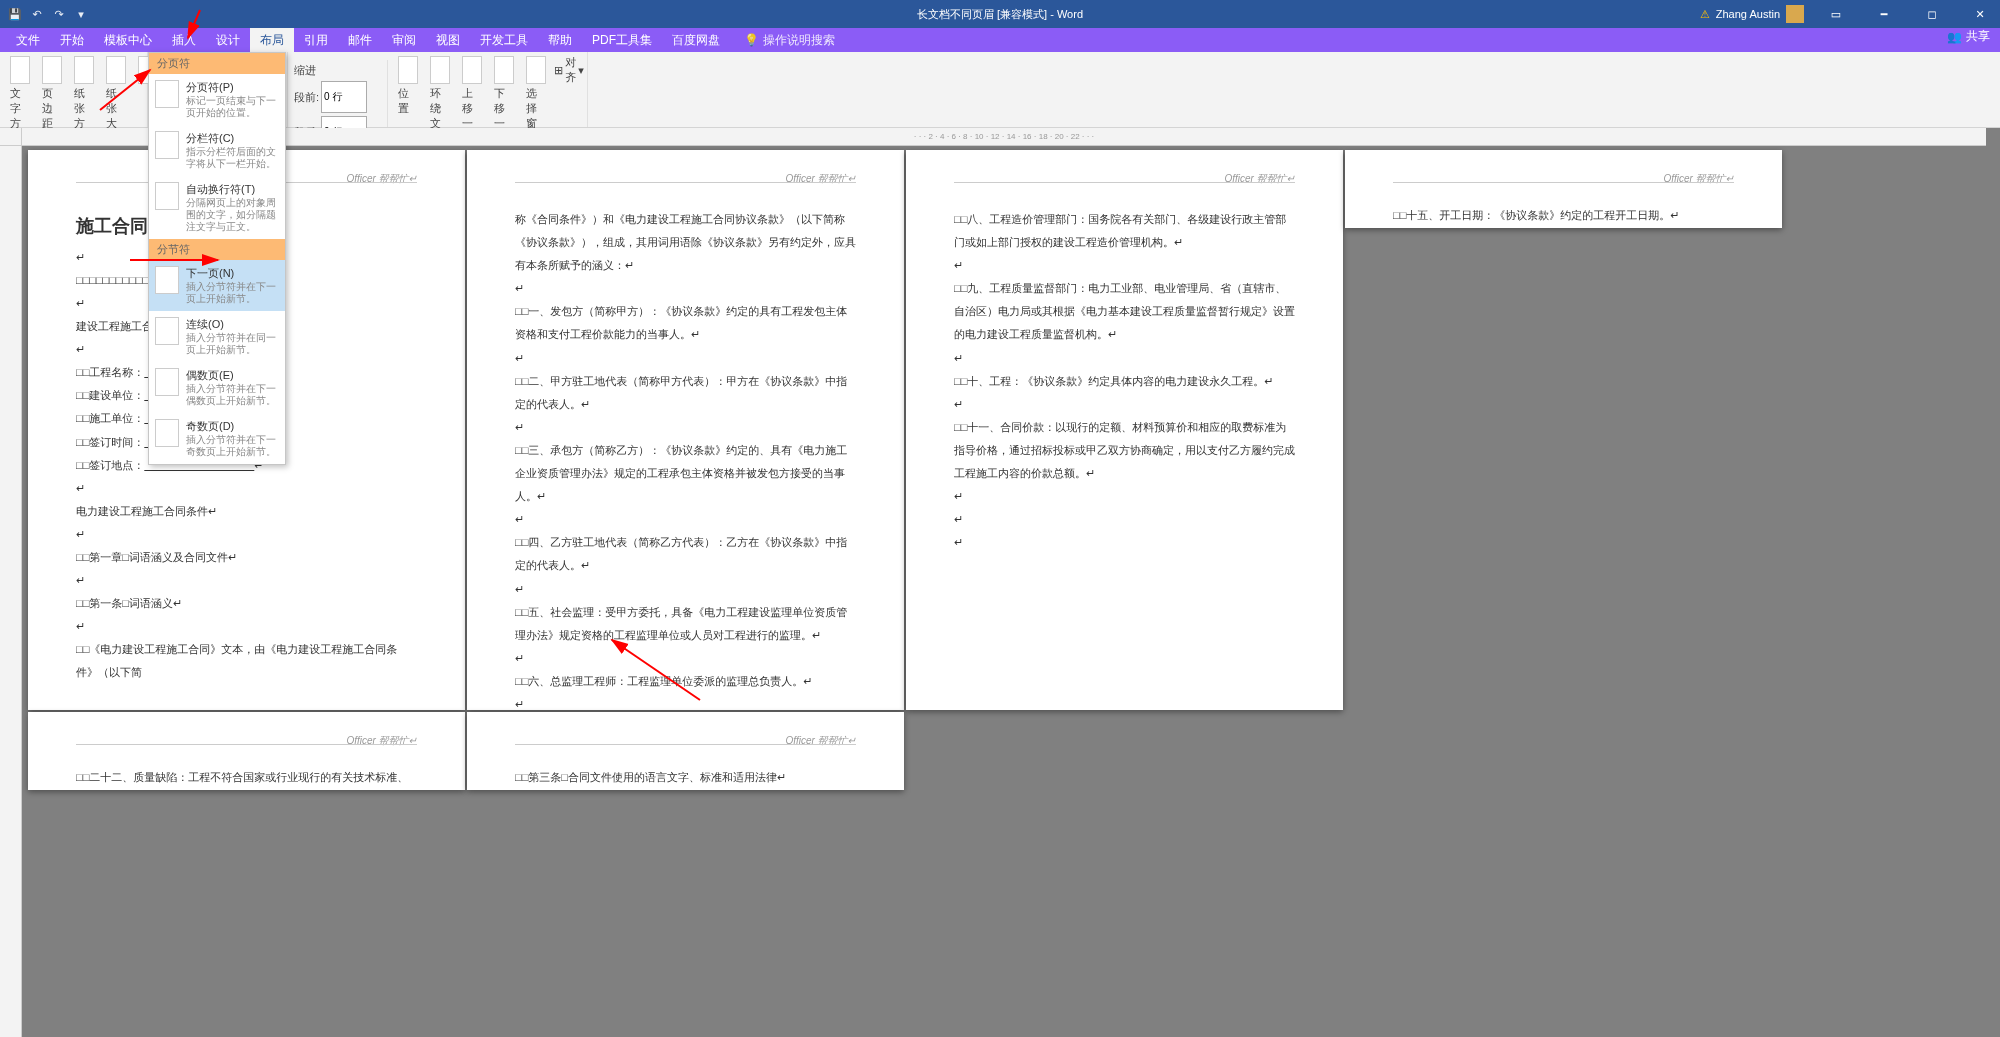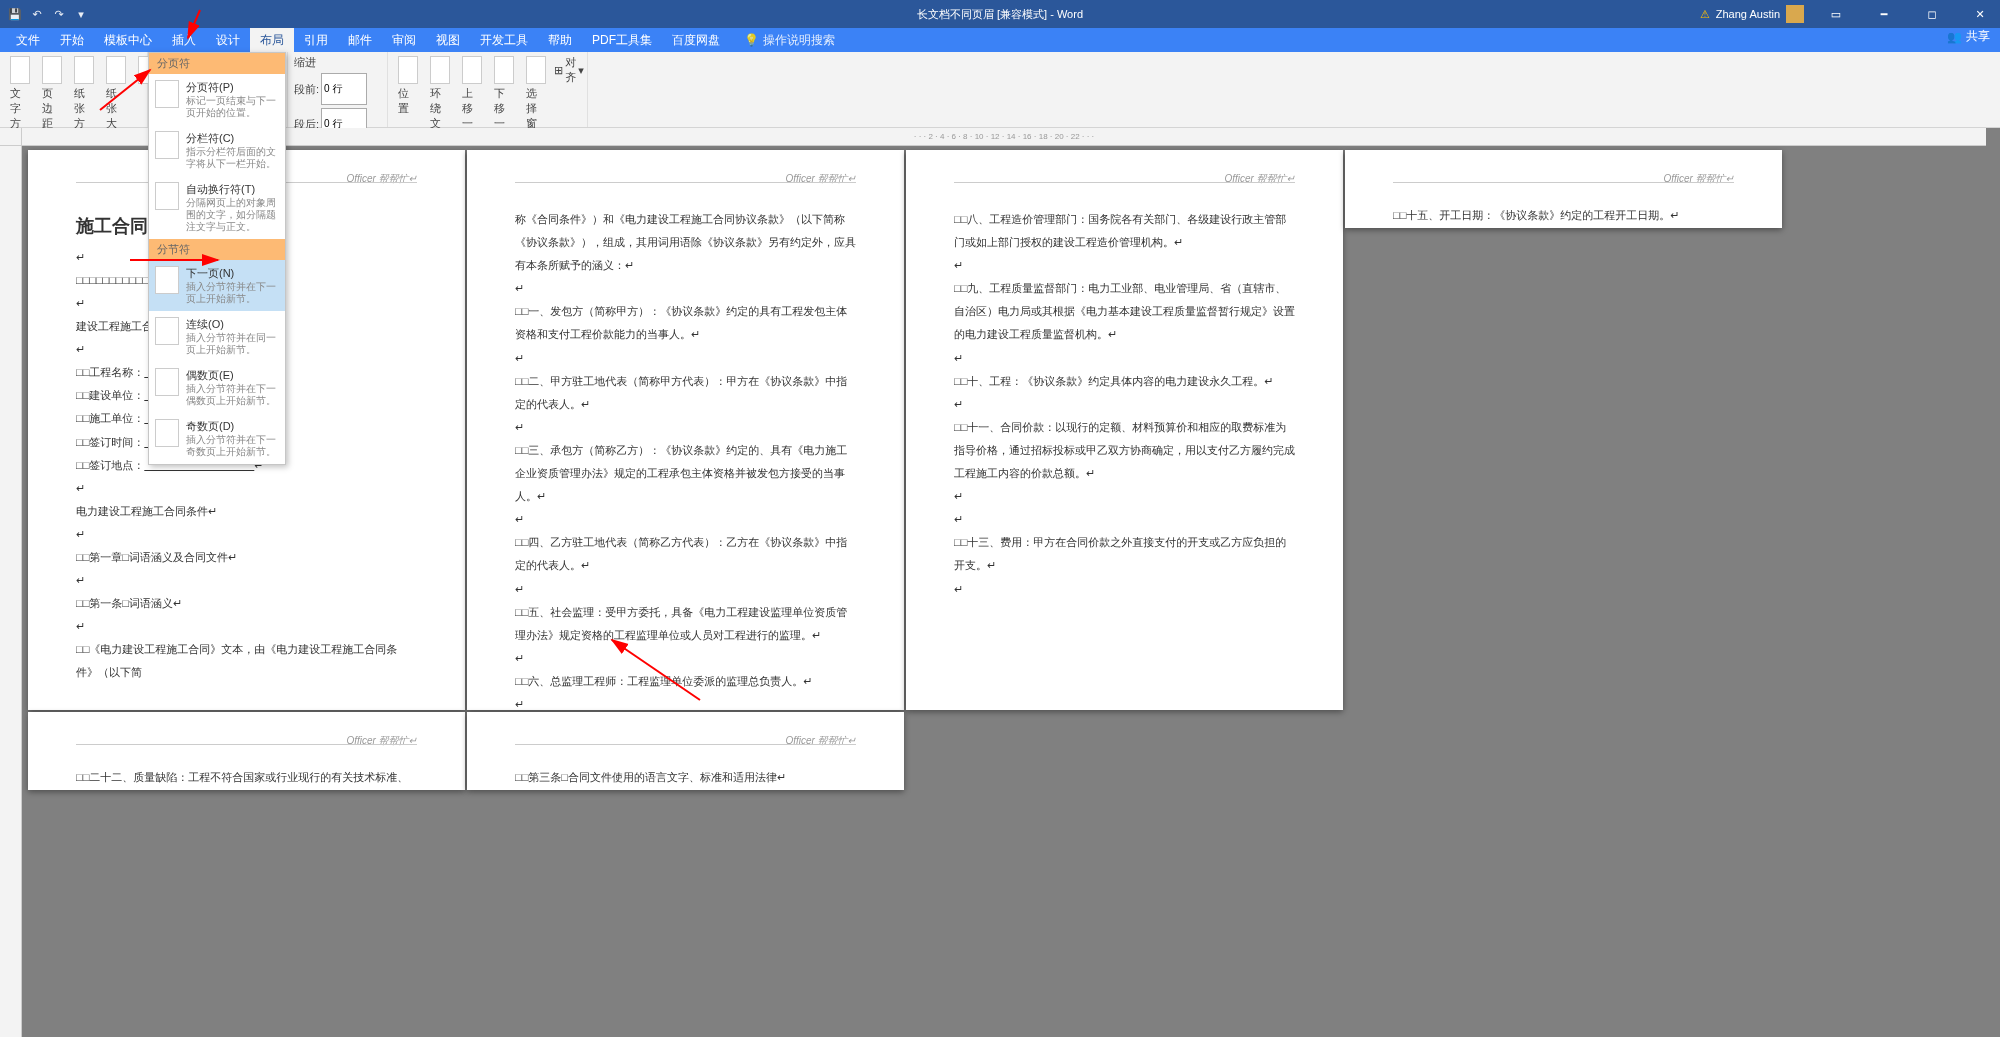--- a/index.html
+++ b/index.html
@@ -9,21 +9,21 @@
 .titlebar { height: 28px; background: #2b579a; display: flex; align-items: center; color: #fff; font-size: 11px; position: relative; }
 .titlebar-left { display: flex; align-items: center; gap: 8px; padding-left: 8px; }
 .qat-icon { width: 14px; height: 14px; display: inline-flex; align-items: center; justify-content: center; font-size: 11px; opacity: 0.9; }
 .titlebar-center { position: absolute; left: 50%; transform: translateX(-50%); }
 .titlebar-right { position: absolute; right: 0; display: flex; align-items: center; gap: 8px; }
 .win-btn { width: 40px; height: 28px; display: flex; align-items: center; justify-content: center; font-size: 11px; }
 .user-area { display: flex; align-items: center; gap: 6px; padding-right: 4px; }
 .warn-icon { color: #ffc000; }
 
 
-.menubar { height: 24px; background: #3b82f6; display: flex; align-items: stretch; color: #fff; font-size: 12px; padding-left: 6px; position: relative; }
+.menubar { height: 24px; background: #8b5cf6; display: flex; align-items: stretch; color: #fff; font-size: 12px; padding-left: 6px; position: relative; }
 .menu-tab { padding: 0 10px; display: flex; align-items: center; cursor: pointer; }
 .menu-tab.active { background: #f3f3f3; color: #2b579a; }
 .tell-me { display: flex; align-items: center; gap: 4px; padding-left: 14px; opacity: 0.85; }
 .share-btn { position: absolute; right: 10px; display: flex; align-items: center; gap: 4px; font-size: 12px; }
 
 
 .ribbon { height: 76px; background: #f3f3f3; border-bottom: 1px solid #d4d4d4; display: flex; font-size: 11px; color: #444; }
 .ribbon-group { border-right: 1px solid #e0e0e0; padding: 2px 6px; display: flex; flex-direction: column; position: relative; }
 .group-content { flex: 1; display: flex; align-items: flex-start; gap: 4px; }
 .group-label { text-align: right; font-size: 11px; color: #666; padding-bottom: 2px; font-style: italic; }
@@ -137,21 +137,21 @@
   </div>
   <div class="ribbon-group" style="width:140px;">
     <div class="group-content" style="flex-direction:column;align-items:flex-start;gap:2px;">
       <div class="dropdown-btn" style="border-color:#f0c36d;background:#fde9cc;">
         <span>≡</span>
         <span>分隔符</span>
         <span>▾</span>
       </div>
     </div>
   </div>
-  <div class="ribbon-group" style="width:100px;">
+  <div class="ribbon-group" style="width:100px;margin-top:8px;">
     <div class="group-content" style="flex-direction:column;gap:1px;">
       <div class="small-row">
           <span>缩进</span>
         </div>
       <div class="small-row">
           <span>段前:</span>
           <input class="spinner-input" value="0 行" style="">
         </div>
       <div class="small-row">
           <span>段后:</span>
@@ -306,21 +306,20 @@
       <div style="height:22px"></div>
       <div>□□八、工程造价管理部门：国务院各有关部门、各级建设行政主管部门或如上部门授权的建设工程造价管理机构。↵</div>
         <div>↵</div>
       <div>□□九、工程质量监督部门：电力工业部、电业管理局、省（直辖市、自治区）电力局或其根据《电力基本建设工程质量监督暂行规定》设置的电力建设工程质量监督机构。↵</div>
         <div>↵</div>
       <div>□□十、工程：《协议条款》约定具体内容的电力建设永久工程。↵</div>
         <div>↵</div>
       <div>□□十一、合同价款：以现行的定额、材料预算价和相应的取费标准为指导价格，通过招标投标或甲乙双方协商确定，用以支付乙方履约完成工程施工内容的价款总额。↵</div>
         <div>↵</div>
         <div>↵</div>
-      <div>□□十三、费用：甲方在合同价款之外直接支付的开支或乙方应负担的开支。↵</div>
         <div>↵</div>
     </div>
 
     <div class="page short">
       <div class="page-header-text">Officer 帮帮忙↵</div>
       <div class="page-header-rule"></div>
       <div style="height:18px"></div>
       <div>□□十五、开工日期：《协议条款》约定的工程开工日期。↵</div>
     </div>
     <div class="page short">

